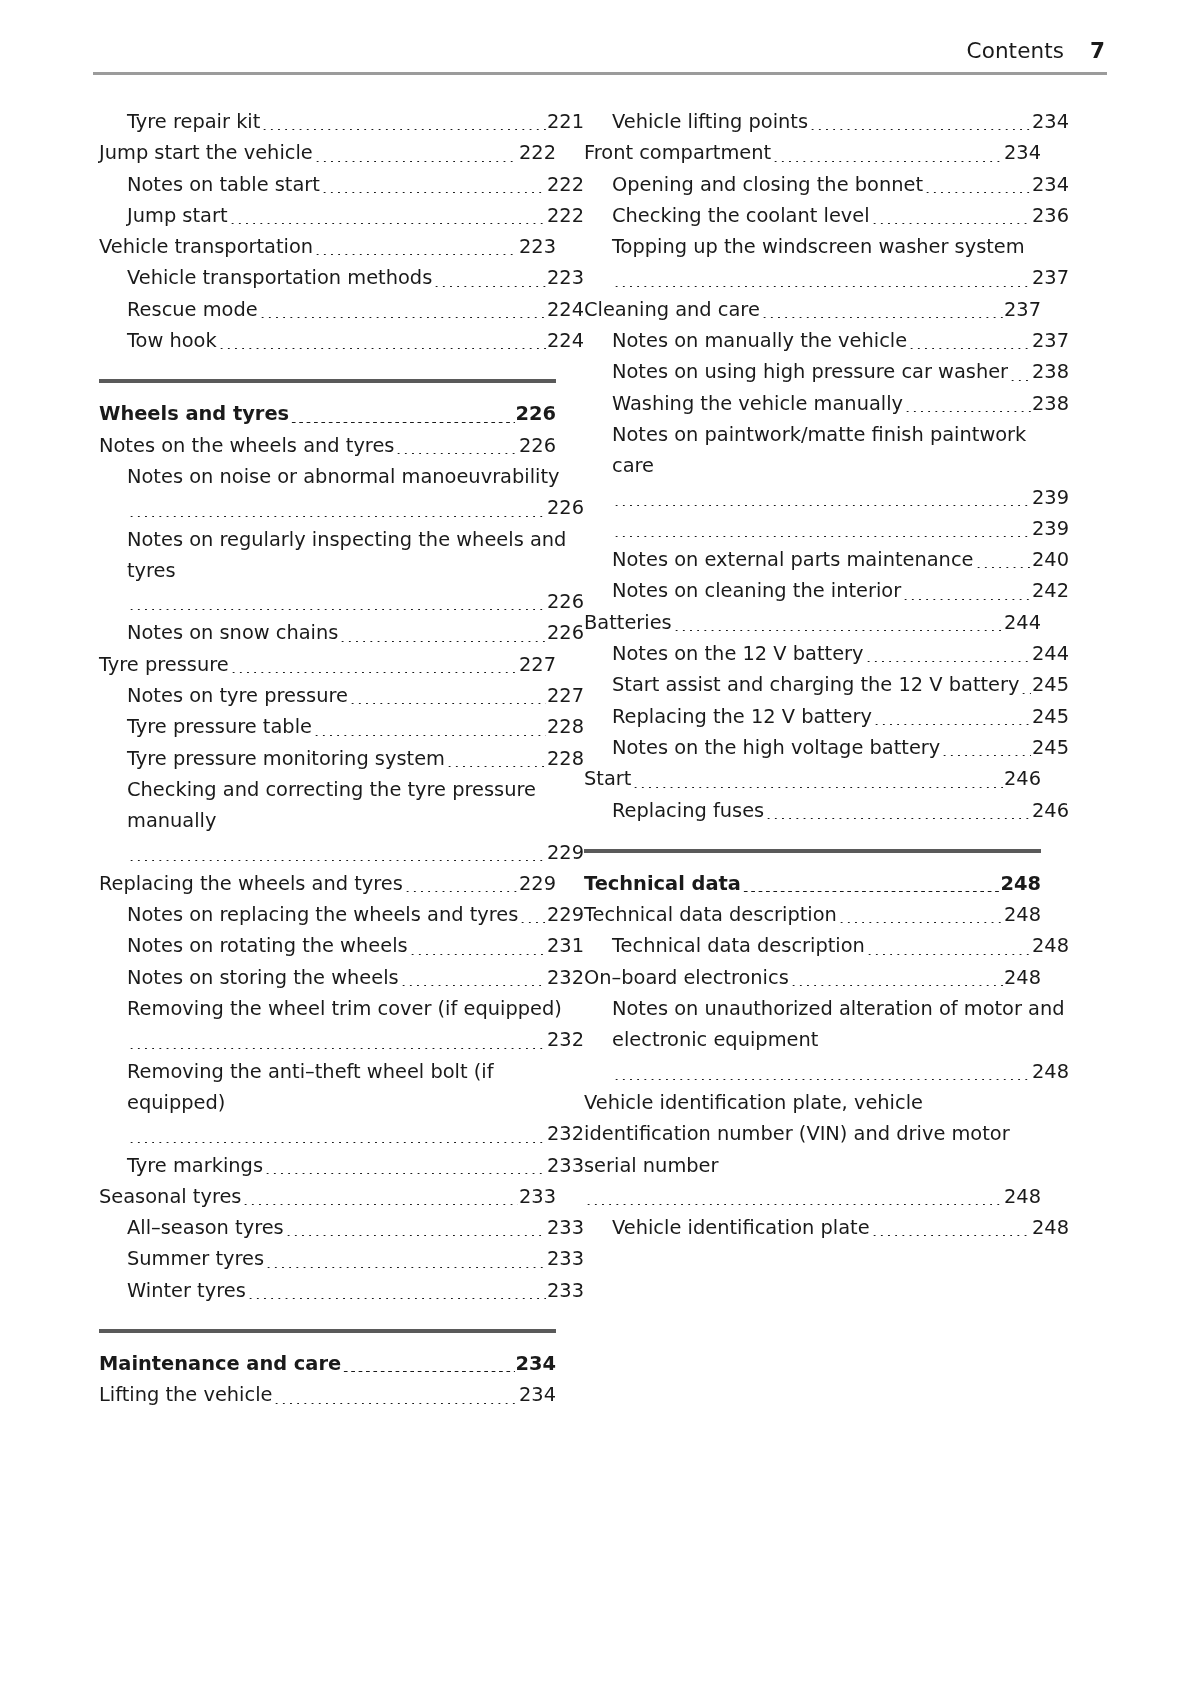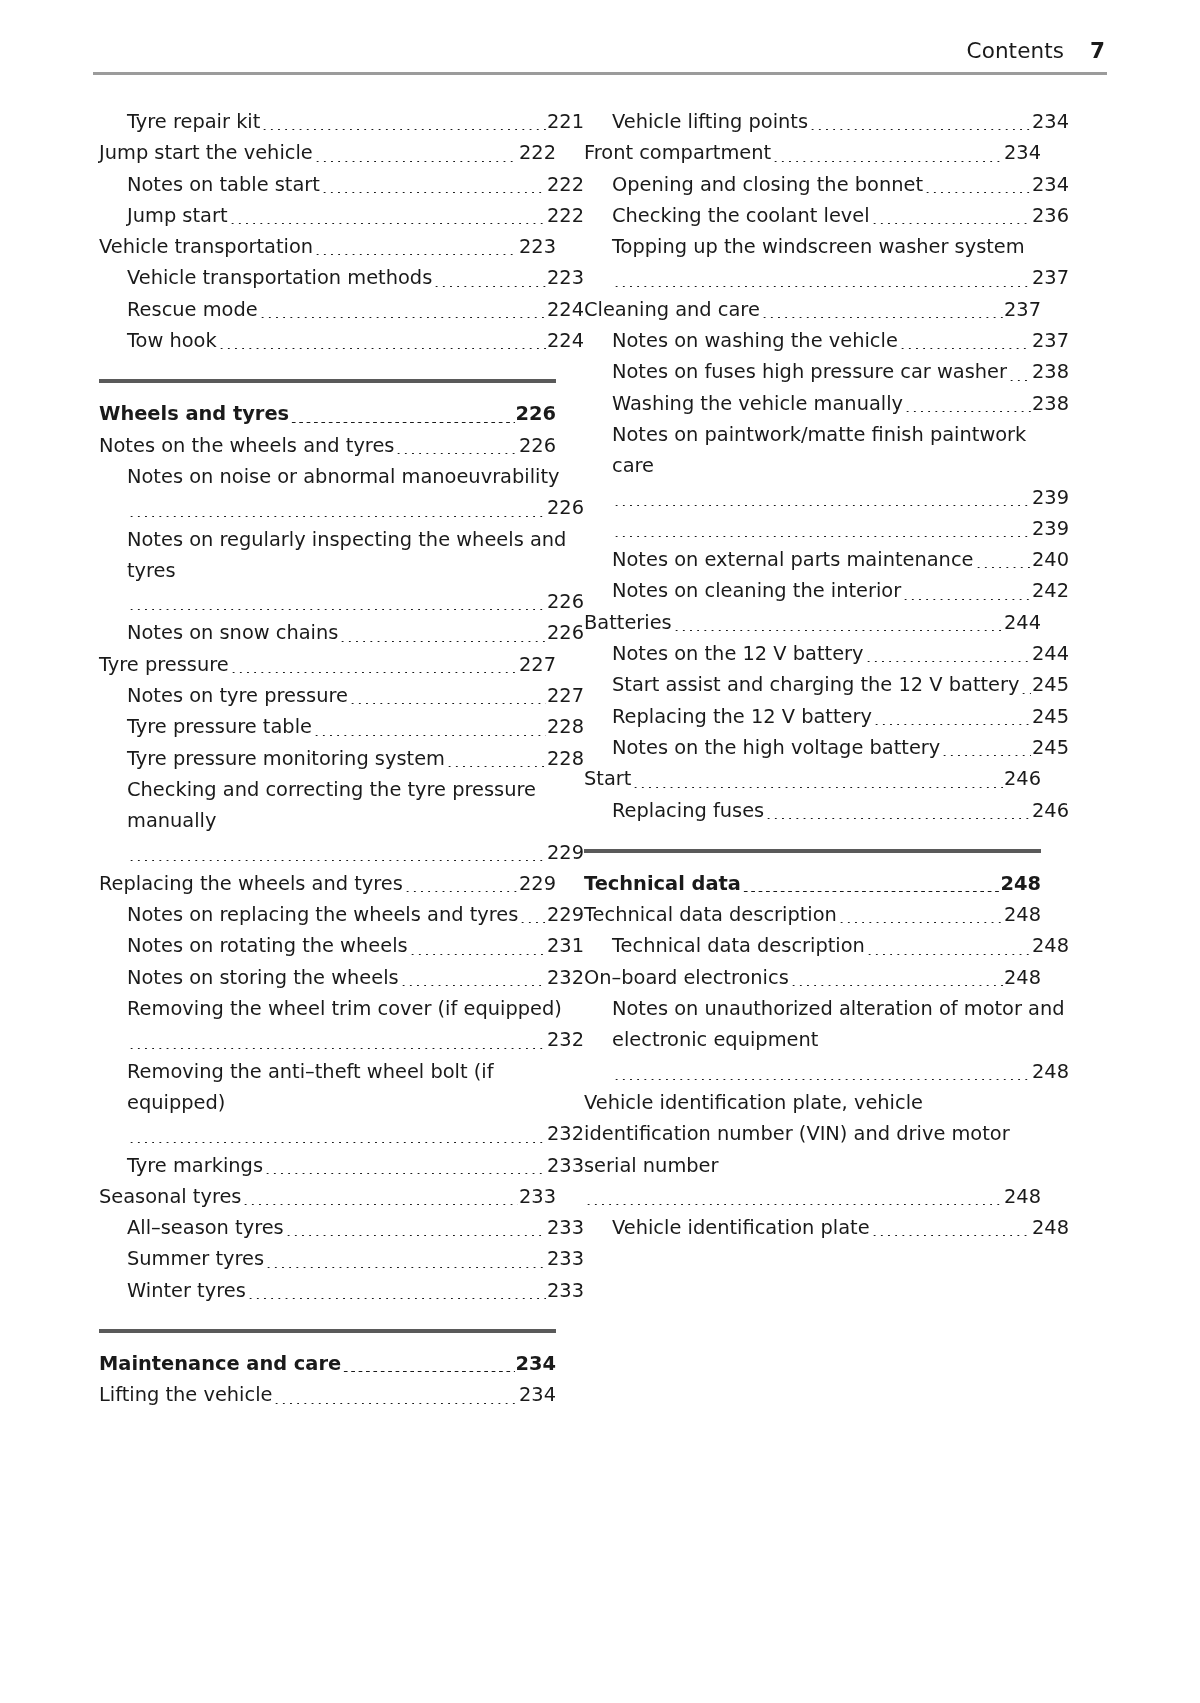--- a/index.html
+++ b/index.html
@@ -350,26 +350,26 @@
             <span class="leader"></span>
             <span class="pg">237</span>
           </span>
         </div>
         <div class="toc-entry lvl-0">
           <span class="lbl">Cleaning and care</span>
           <span class="leader"></span>
           <span class="pg">237</span>
         </div>
         <div class="toc-entry lvl-1">
-          <span class="lbl">Notes on washing the vehicle</span>
+          <span class="lbl">Notes on manually the vehicle</span>
           <span class="leader"></span>
           <span class="pg">237</span>
         </div>
         <div class="toc-entry lvl-1">
-          <span class="lbl">Notes on fuses high pressure car washer</span>
+          <span class="lbl">Notes on using high pressure car washer</span>
           <span class="leader"></span>
           <span class="pg">238</span>
         </div>
         <div class="toc-entry lvl-1">
           <span class="lbl">Washing the vehicle manually</span>
           <span class="leader"></span>
           <span class="pg">238</span>
         </div>
         <div class="toc-entry lvl-1 wrap">
           <span class="inner"><span>Notes on paintwork/matte finish paintwork care </span></span>

